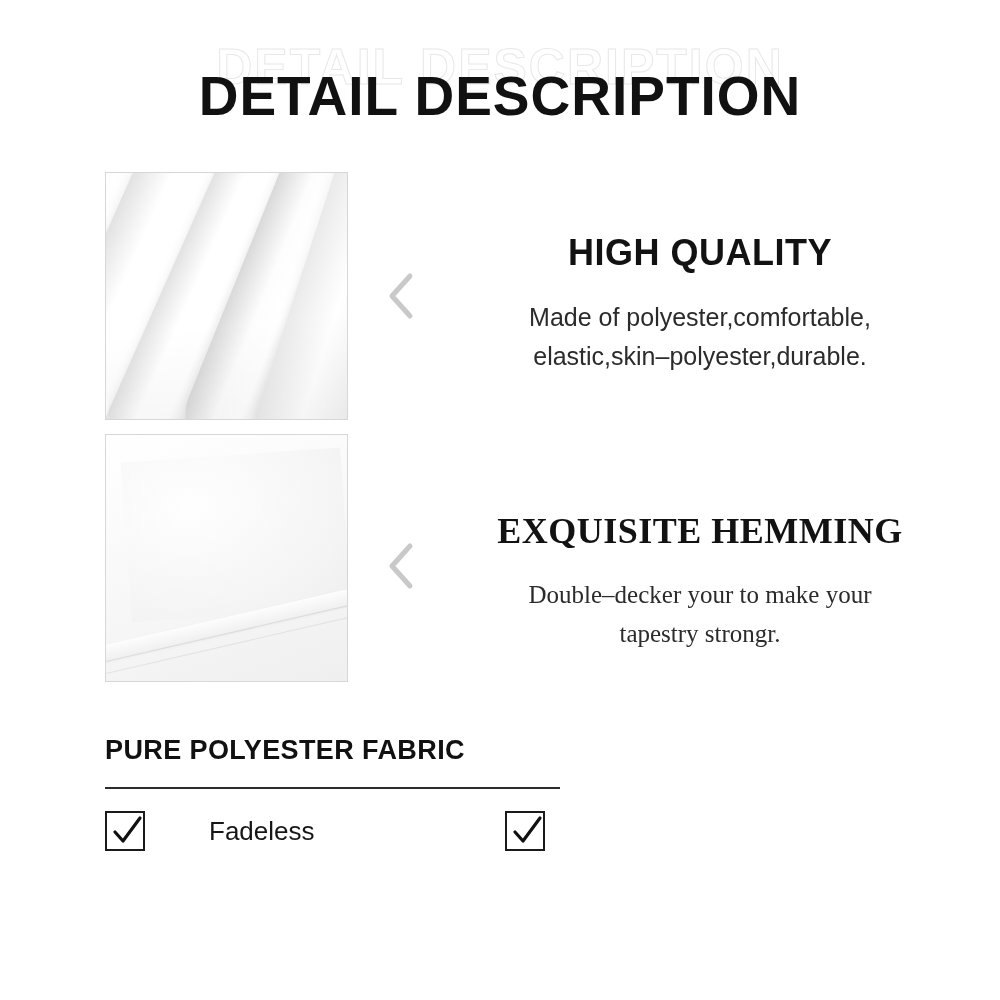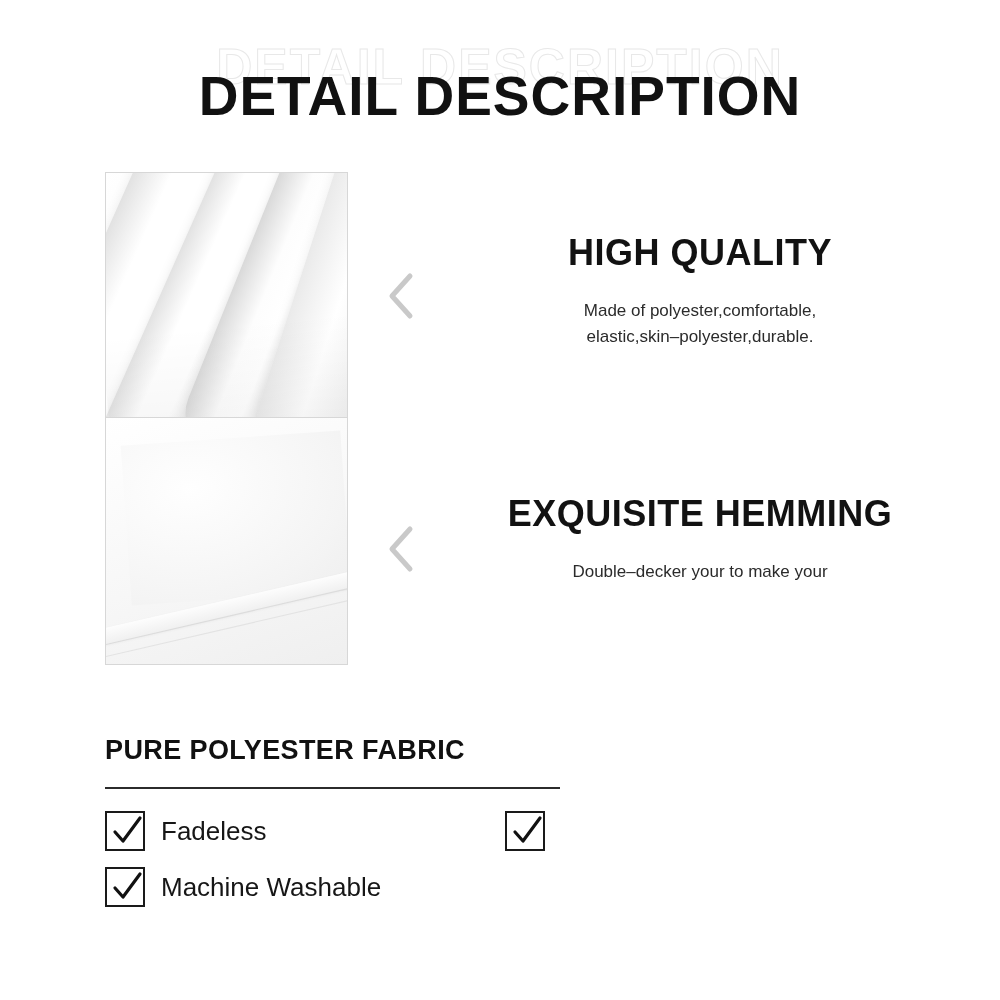--- a/index.html
+++ b/index.html
@@ -57,21 +57,21 @@
     white-space: nowrap;
   }
 
   
   .feature {
     position: absolute;
     left: 0;
     width: 1000px;
   }
   .feature-1 { top: 172px; height: 248px; }
-  .feature-2 { top: 417px; height: 248px; }
+  .feature-2 { top: 434px; height: 248px; font-family: Liberation Serif, serif; }
 
   .photo {
     position: absolute;
     left: 105px;
     top: 0;
     width: 243px;
     height: 248px;
     border: 1px solid #d7d7d7;
     box-sizing: border-box;
     overflow: hidden;
@@ -164,21 +164,21 @@
 
   .feature-title {
     font-size: 36px;
     font-weight: 800;
     letter-spacing: 0.5px;
     color: #121212;
     margin: 0 0 24px 0;
     white-space: nowrap;
   }
   .feature-desc {
-    font-size: 17px;
+    font-size: 25px;
     line-height: 1.55;
     color: #2b2b2b;
     font-weight: 400;
     margin: 0;
   }
   .feature-desc div { white-space: nowrap; }
 
   
   .bottom {
     position: absolute;
@@ -211,20 +211,21 @@
     width: 800px;
   }
   .check-row {
     display: flex;
     margin-bottom: 16px;
   }
   .check-item {
     display: flex;
     align-items: center;
     width: 410px;
+    gap: 48px;
   }
   .check-box {
     width: 40px;
     height: 40px;
     border: 2px solid #1a1a1a;
     box-sizing: border-box;
     position: relative;
     flex: 0 0 auto;
   }
   .check-box svg {
@@ -286,20 +287,21 @@
     </div>
     <div class="arrow">
       <svg width="34" height="48" viewBox="0 0 34 48" aria-hidden="true">
         <polyline points="26,4 8,24 26,44" fill="none" stroke="#c9c9c9" stroke-width="5" stroke-linecap="round" stroke-linejoin="round"></polyline>
       </svg>
     </div>
     <div class="feature-text">
       <div class="feature-title">EXQUISITE HEMMING</div>
       <div class="feature-desc">
         <div>Double–decker your to make your</div>
+        <div>tapestry strongr.</div>
       </div>
     </div>
   </div>
 
   <div class="bottom">
     <div class="bottom-title">PURE POLYESTER FABRIC</div>
     <div class="bottom-rule"></div>
 
     <div class="check-grid">
       <div class="check-row">
@@ -314,25 +316,17 @@
         <div class="check-item">
           <div class="check-box">
             <svg width="34" height="34" viewBox="0 0 34 34" aria-hidden="true">
               <polyline points="5,17 13,26 30,3" fill="none" stroke="#111111" stroke-width="3.2" stroke-linecap="round" stroke-linejoin="round"></polyline>
             </svg>
           </div>
         </div>
       </div>
 
       <div class="check-row">
-        <div class="check-item">
-          <div class="check-box">
-            <svg width="34" height="34" viewBox="0 0 34 34" aria-hidden="true">
-              <polyline points="5,17 13,26 30,3" fill="none" stroke="#111111" stroke-width="3.2" stroke-linecap="round" stroke-linejoin="round"></polyline>
-            </svg>
-          </div>
-          <div class="check-label">Machine Washable</div>
-        </div>
       </div>
     </div>
   </div>
 
 </div>
 
 </body></html>

